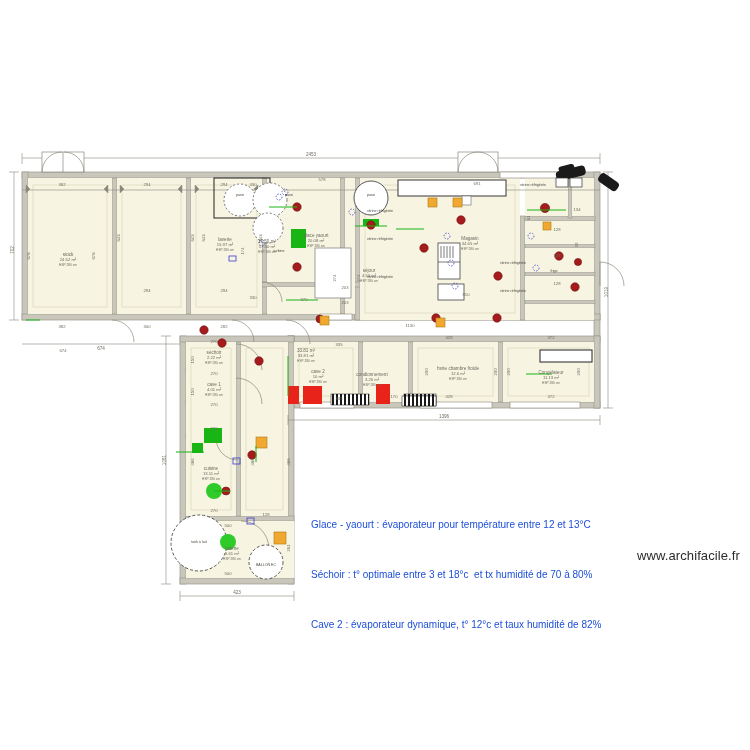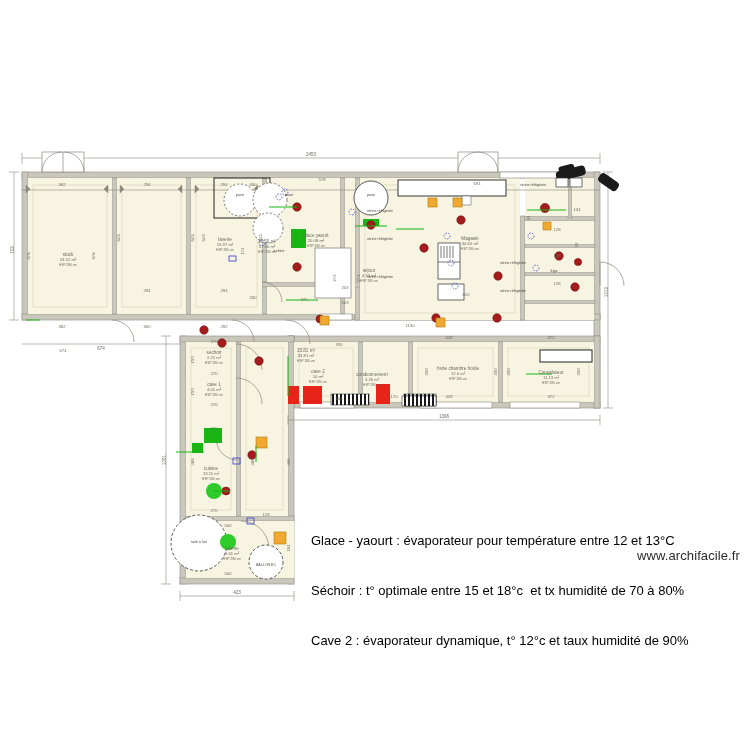--- a/index.html
+++ b/index.html
@@ -6,25 +6,25 @@
   body{
     width:750px;height:750px;
     background:#ffffff;
     font-family:"Liberation Sans", sans-serif;
     position:relative;
     overflow:hidden;
   }
   #plan{position:absolute;left:0;top:0;width:750px;height:750px;}
   .notes{
     position:absolute;
-    left:311px; top:500px;
+    left:311px; top:484px;
     font-family:"Liberation Sans", sans-serif;
-    font-size:13px;
+    font-size:10px;
     line-height:16.6px;
-    color:#000000;
+    color:#1d4ed8;
     white-space:pre;
   }
   .notes div{white-space:pre;}
   .watermark{
     position:absolute;
     left:637px; top:548px;
     font-family:"Liberation Sans", sans-serif;
     font-size:13px;
     color:#2b2b2b;
     letter-spacing:0.1px;
@@ -461,17 +461,17 @@
       <text x="608" y="292" font-size="4.6" fill="#6e6c60" text-anchor="middle" transform="rotate(-90 608 292)">1019</text>
       <text x="444" y="418" font-size="4.6" fill="#6e6c60" text-anchor="middle">1396</text>
       <text x="237" y="594" font-size="4.6" fill="#6e6c60" text-anchor="middle">423</text>
       <text x="101" y="350" font-size="4.6" fill="#6e6c60" text-anchor="middle">674</text>
       <text x="166" y="460" font-size="4.6" fill="#6e6c60" text-anchor="middle" transform="rotate(-90 166 460)">1081</text>
     </g>
 </svg>
 
 <div class="notes">
   <div>Glace - yaourt : évaporateur pour température entre 12 et 13°C</div>
-  <div>Séchoir : t° optimale entre 15 et 18°c  et tx humidité de 70 à 80%</div>
-  <div>Cave 2 : évaporateur dynamique, t° 12°c et taux humidité de 90%</div>
+  <div>Séchoir : t° optimale entre 3 et 18°c  et tx humidité de 70 à 80%</div>
+  <div>Cave 2 : évaporateur dynamique, t° 12°c et taux humidité de 82%</div>
 </div>
 
 <div class="watermark">www.archifacile.fr</div>
 
 </body></html>

